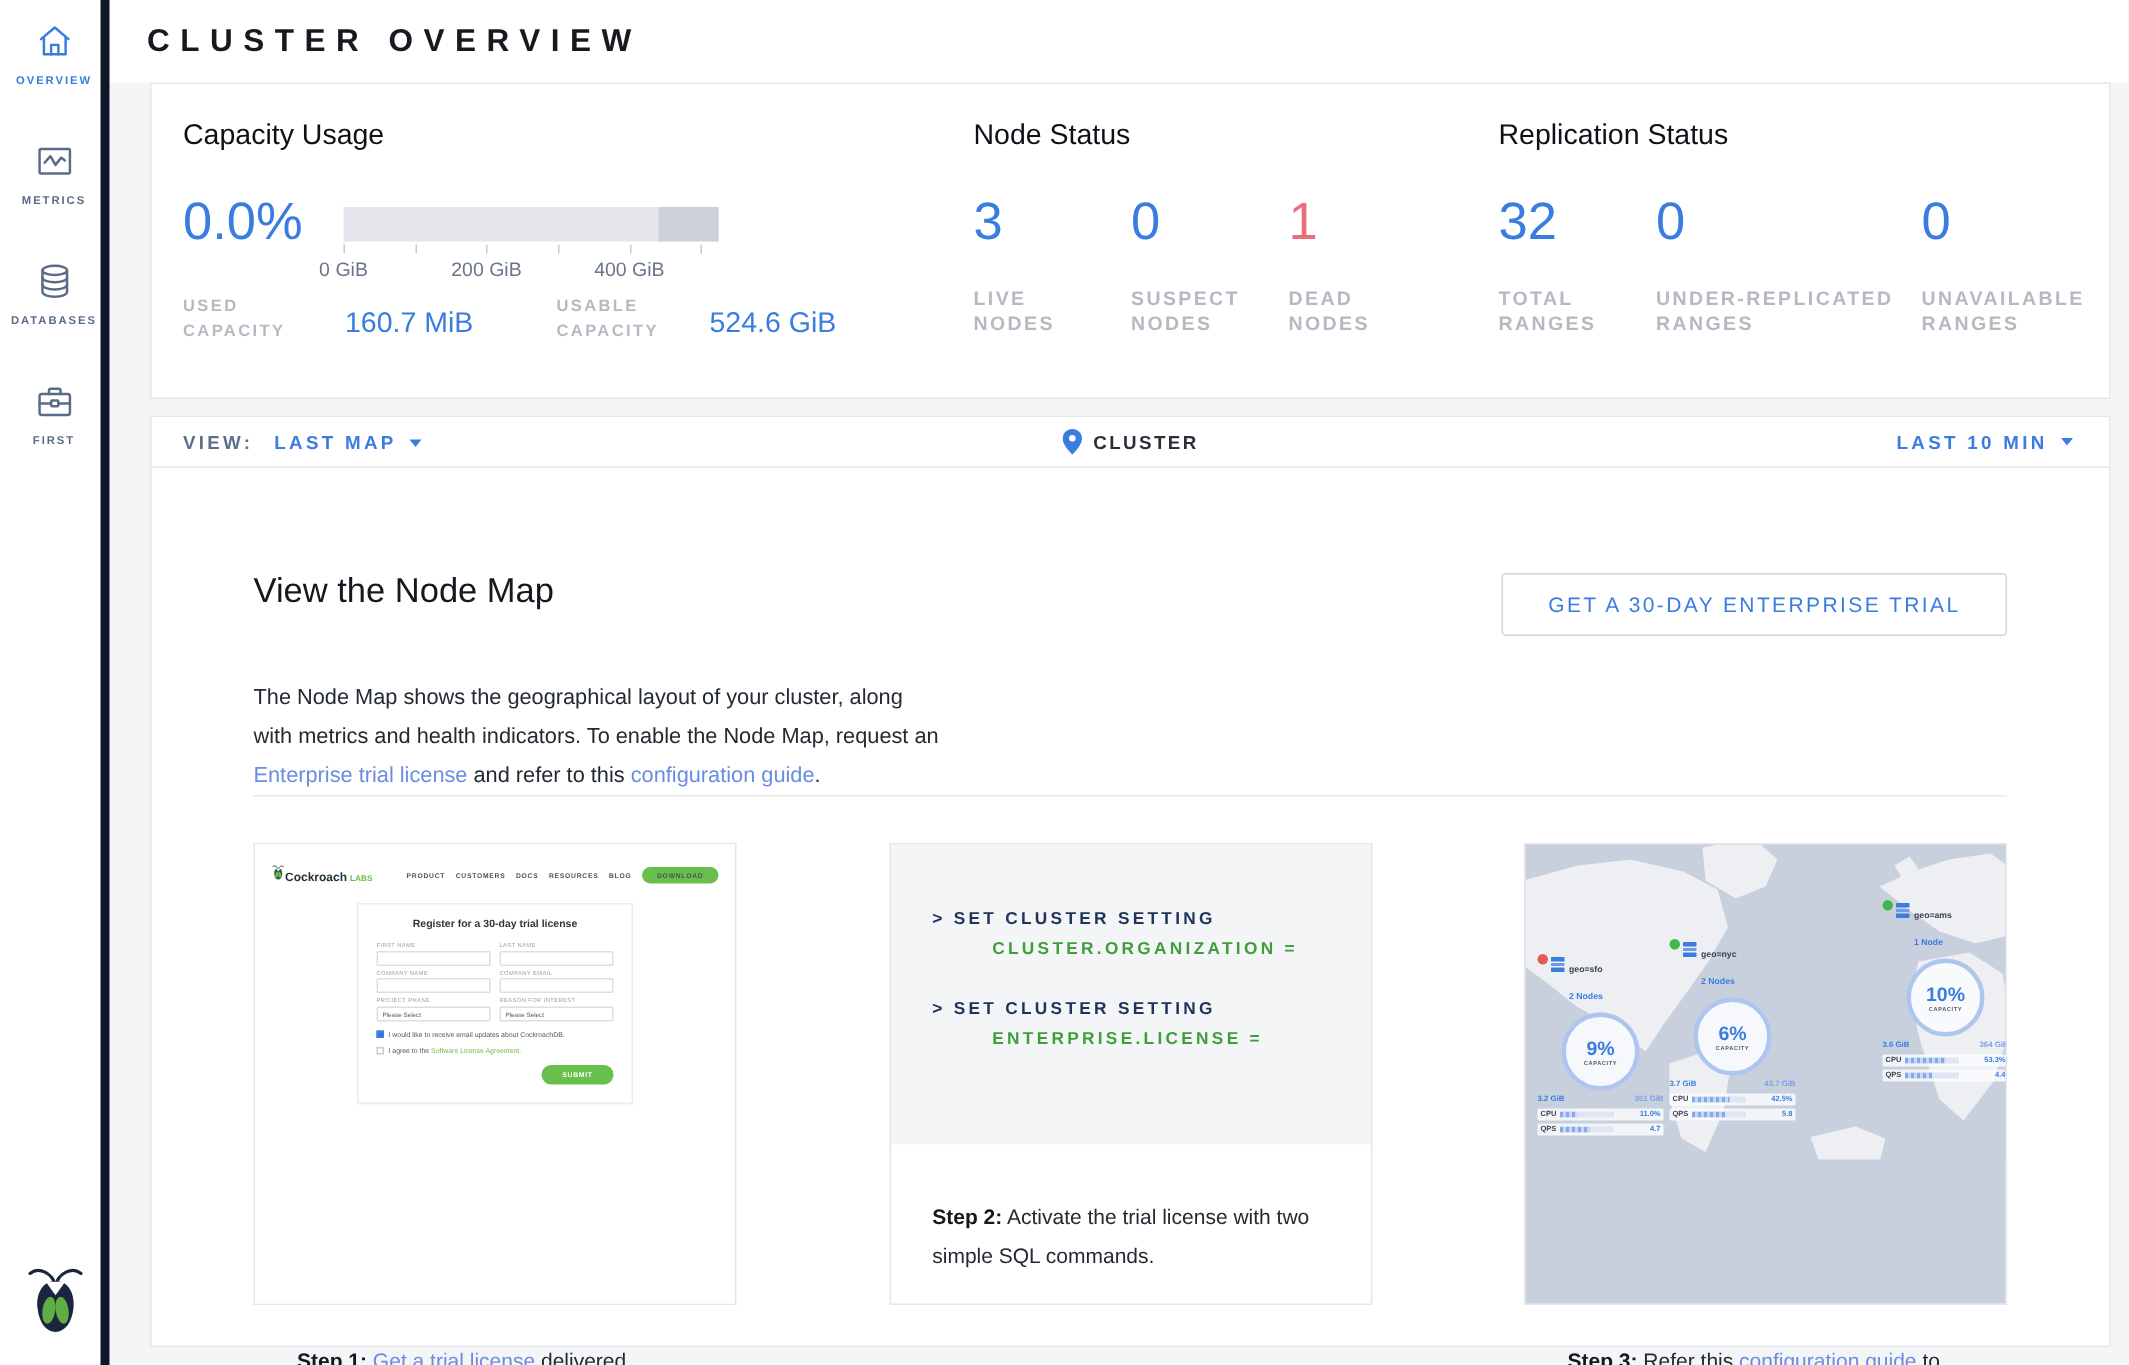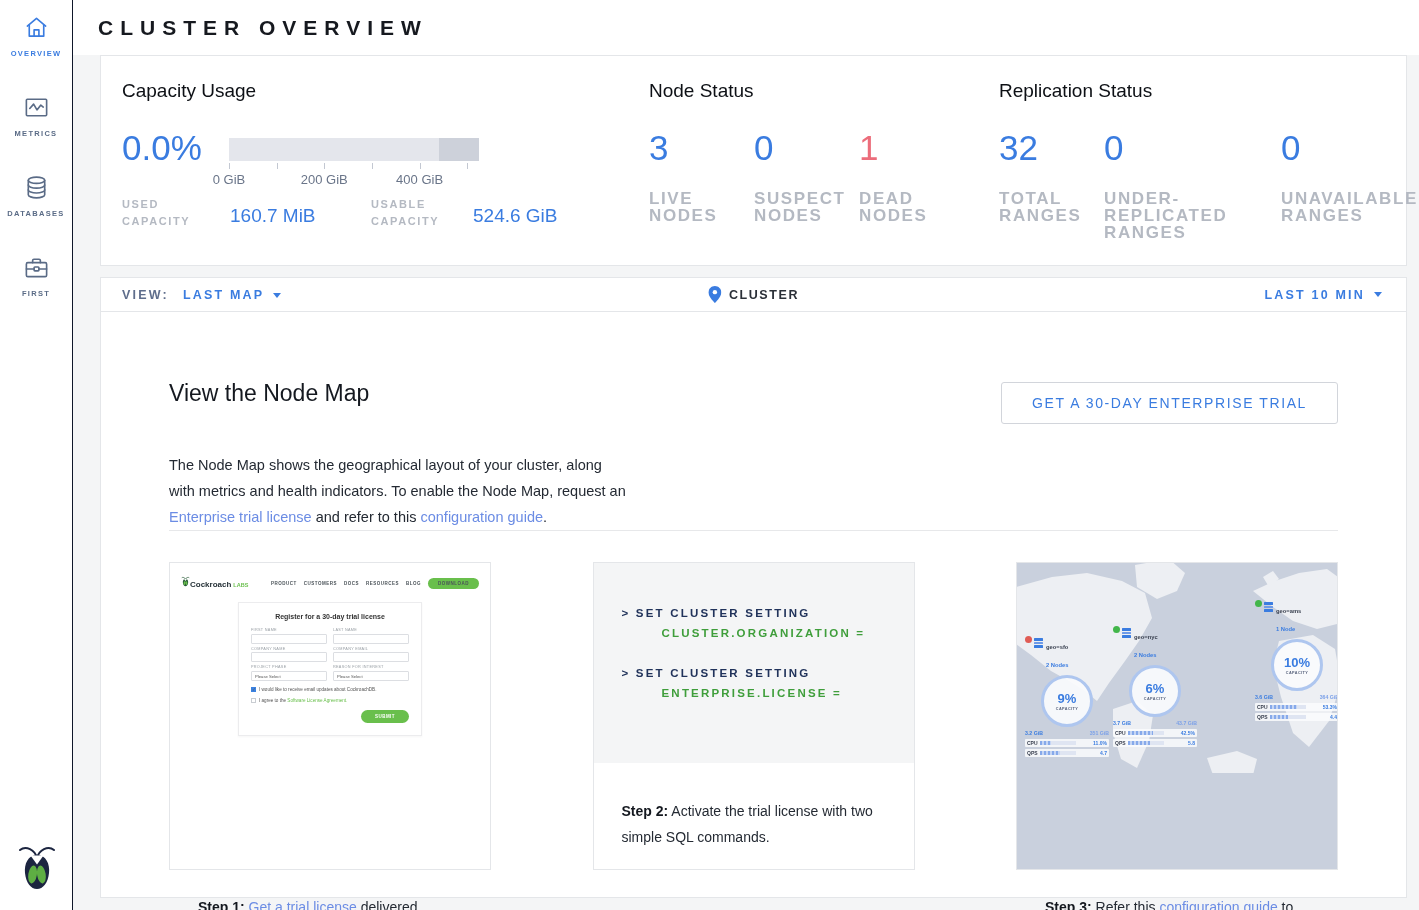--- a/index.html
+++ b/index.html
@@ -8,21 +8,21 @@
     font-family:"Liberation Sans", sans-serif;
     background:#f4f5f6;
     color:#20262e;
     position:relative;
     overflow:hidden;
   }
 
   
   .sidebar {
     position:absolute; left:0; top:0; width:73px; height:910px;
-    background:#fff; border-right:1px solid #0f172a; z-index:5;
+    background:#fff; border-right:6px solid #0f172a; z-index:5;
   }
   .nav-item {
     position:absolute; left:0; width:72px;
     display:flex; flex-direction:column; align-items:center;
     cursor:pointer;
   }
   .nav-item svg { width:27px; height:27px; }
   .nav-item svg .st { stroke:#5a6b86; stroke-width:1.7; fill:none; stroke-linejoin:round; stroke-linecap:round; }
   .nav-label {
     margin-top:8px; font-size:7.5px; font-weight:bold;
@@ -52,21 +52,21 @@
   .sec-nodes   { width:370px; }
   .sec-repl    { flex:1; }
   .sec-title { position:absolute; top:24px; font-size:19px; font-weight:500; color:#0d1015; }
   .sec-capacity .sec-title { left:21px; }
   .sec-nodes   .sec-title { left:28px; }
   .sec-repl    .sec-title { left:8px; }
 
   .stat-num { font-size:35px; color:#3a7ce0; line-height:40px; }
   .stat-num.dead { color:#ec6d7b; }
   .stat-label {
-    font-size:17px; letter-spacing:1.6px; color:#b4b9c2; line-height:17px;
+    font-size:13px; letter-spacing:1.6px; color:#b4b9c2; line-height:17px;
     margin-top:22px; font-weight:bold;
   }
   .stats-row { position:absolute; top:72px; display:flex; }
   .sec-nodes .stats-row { left:28px; }
   .sec-repl  .stats-row { left:8px; }
   .stat-col { width:105px; }
   .stat-col.wide { width:177px; }
   .stat-col .stat-label { width:92px; }
   .stat-col.wide .stat-label { width:175px; }
 

